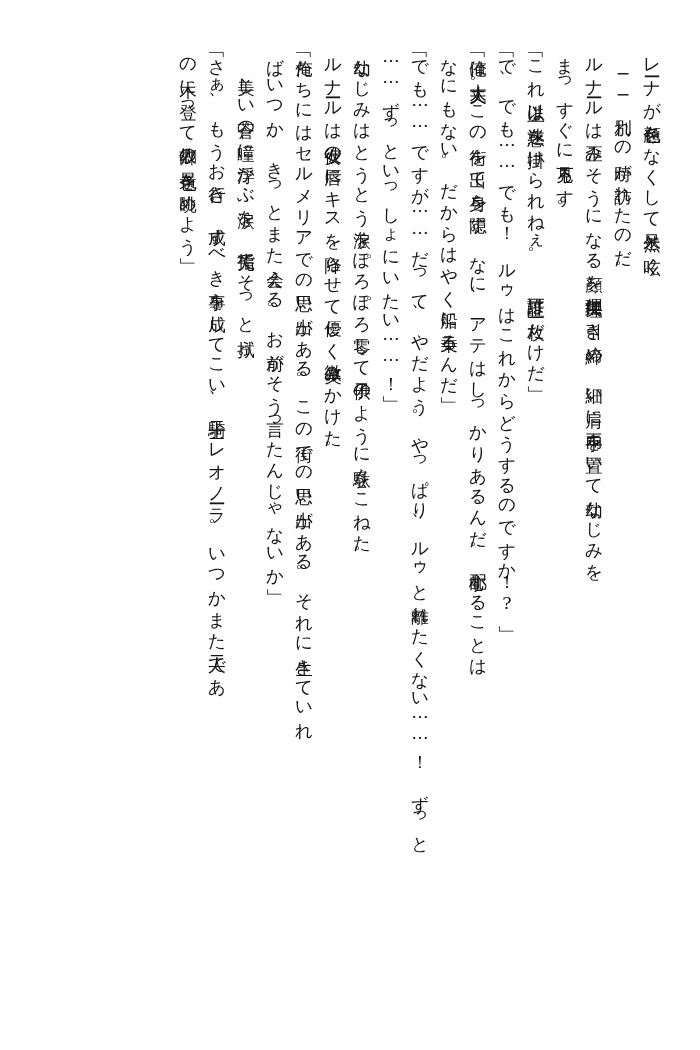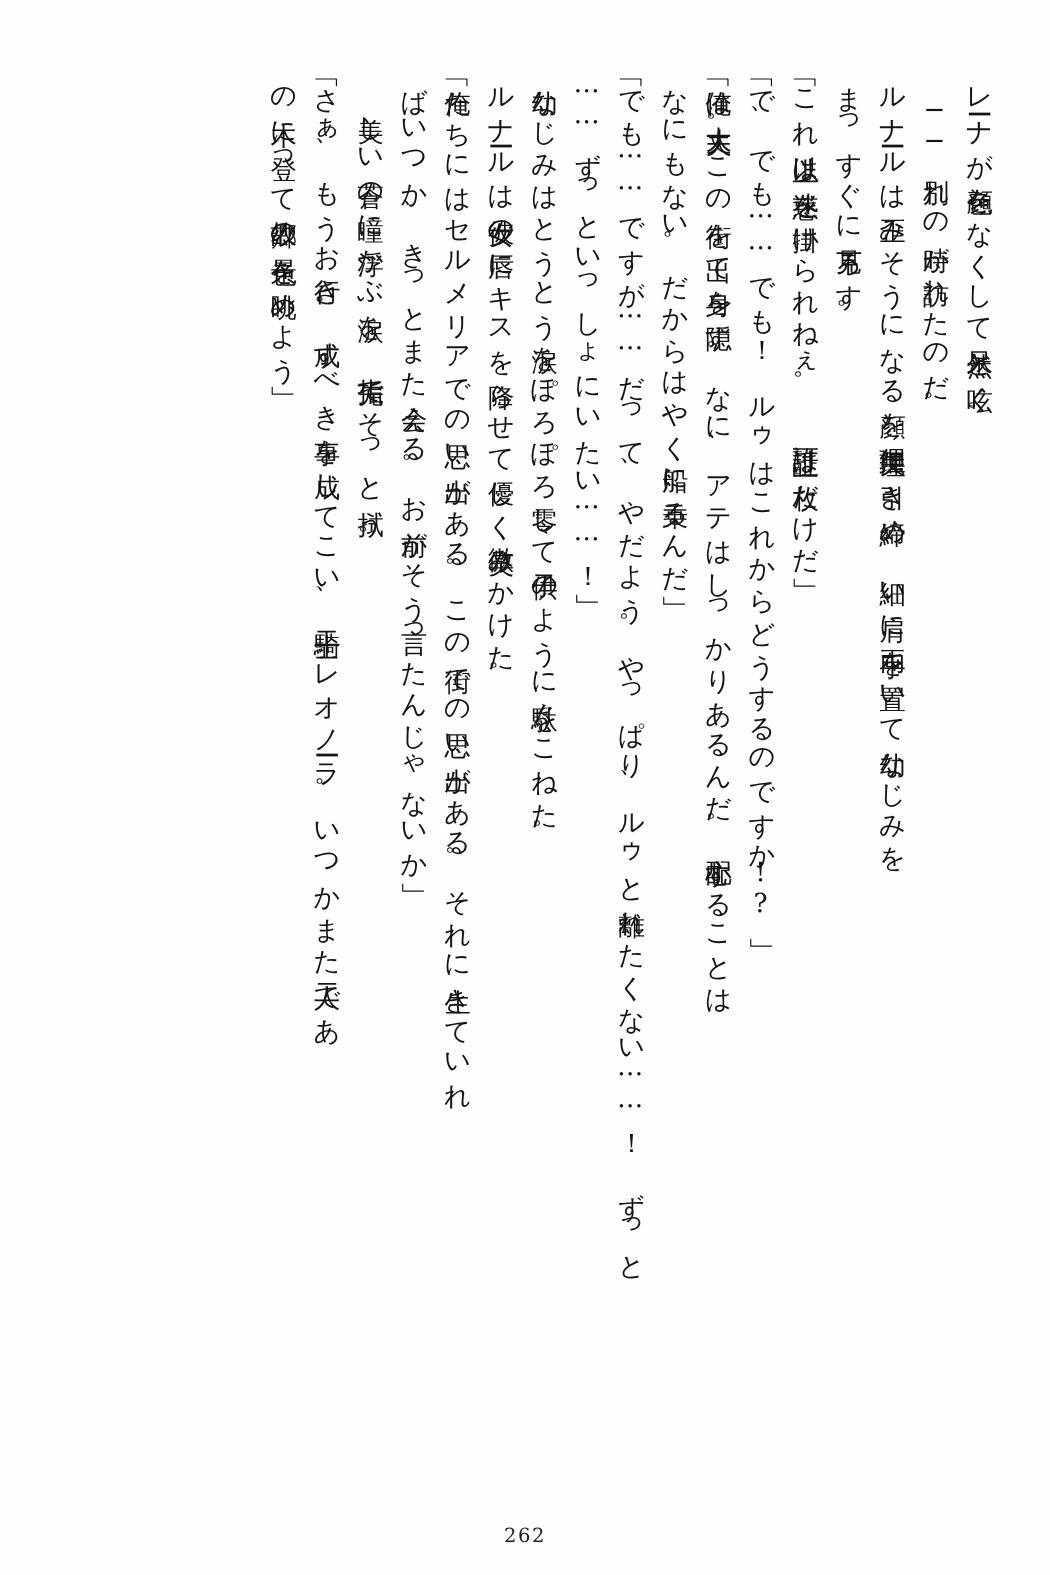--- a/index.html
+++ b/index.html
@@ -81,14 +81,13 @@
     <div class="line">「でも……ですが……だって、やだよう。やっぱり、ルゥと離れたくない……！　ずっと</div>
     <div class="line">……ずっといっしょにいたい……！」</div>
     <div class="line">幼なじみはとうとう涙をぽろぽろ零して子供のように駄々をこねた。</div>
     <div class="line">ルナールは彼女の唇にキスを降らせて優しく微笑みかけた。</div>
     <div class="line">「俺たちにはセルメリアでの思い出がある。この街での思い出がある。それに生きていれ</div>
     <div class="line">ばいつか、きっとまた会える。お前がそう言ったんじゃないか」</div>
     <div class="line indent1">美しい蒼の瞳に浮かぶ涙を、指先でそっと拭う。</div>
     <div class="line">「さぁ、もうお行き。成すべき事を成してこい、騎士エレオノーラ。いつかまた二人であ</div>
     <div class="line">の木に登って故郷の景色を眺めよう」</div>
   </div>
-  <div class="page-number">262</div>
 </div>
 
 </body></html>

